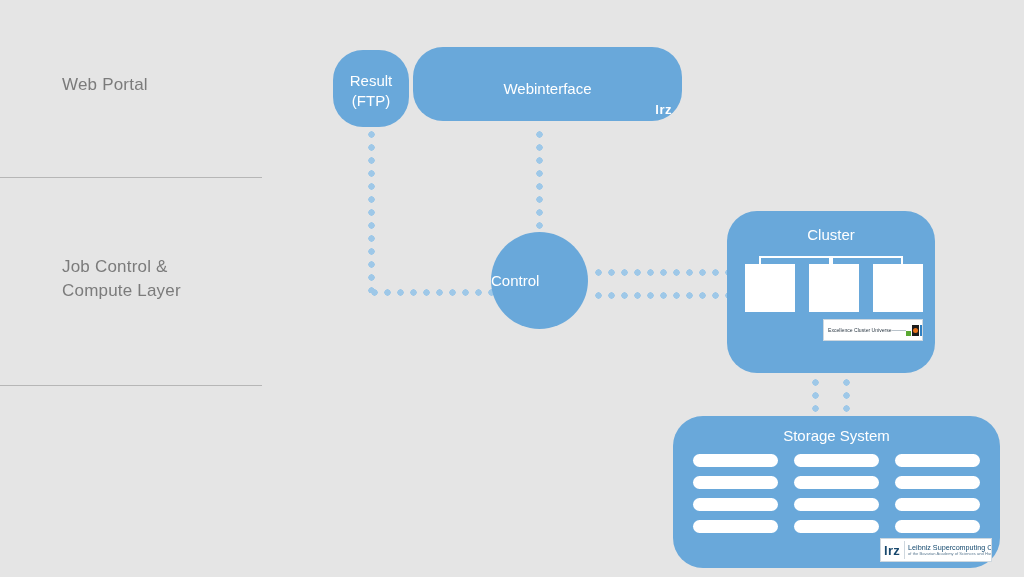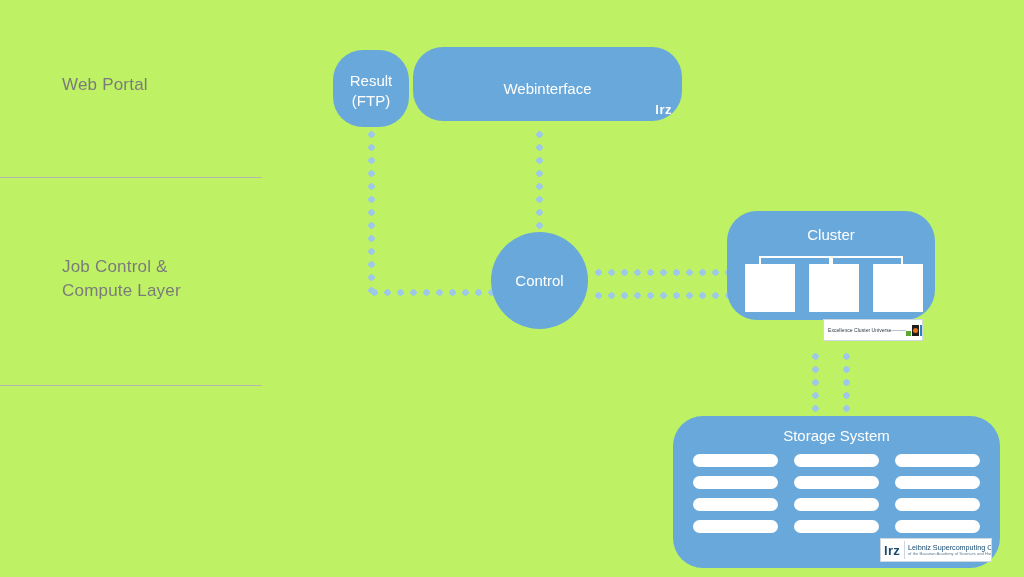--- a/index.html
+++ b/index.html
@@ -7,21 +7,21 @@
     padding: 0;
     background: #ffffff;
   }
   body {
     font-family: "Liberation Sans", sans-serif;
   }
   #stage {
     position: relative;
     width: 1024px;
     height: 577px;
-    background: #bef264;
+    background: #e5e5e5;
     overflow: hidden;
   }
 
   
   .layer-label {
     position: absolute;
     color: #7b7b7b;
     font-size: 17px;
     line-height: 24px;
     font-family: "Liberation Sans", sans-serif;
@@ -55,21 +55,21 @@
     white-space: pre-line;
   }
 
   
   .circle {
     position: absolute;
     border-radius: 50%;
     background: #69a8da;
     display: flex;
     align-items: center;
-    justify-content: center;
+    justify-content: flex-start;
     color: #ffffff;
     font-size: 15px;
     font-family: "Liberation Sans", sans-serif;
   }
 
   
   .dot-v {
     position: absolute;
     width: 7px;
     background-image: radial-gradient(circle at 50% 50%, #9ec8e8 0, #9ec8e8 3px, rgba(255,255,255,0) 3.4px);
@@ -228,21 +228,21 @@
 
   <div class="blue-box" style="left:413px; top:47px; width:269px; height:74px;">
     <div class="box-title" style="top:32px;">Webinterface</div>
     <div class="lrz-inline" style="right:10px; bottom:4px;">lrz</div>
   </div>
 
   <div class="circle" style="left:491px; top:232px; width:97px; height:97px;">
     <span>Control</span>
   </div>
 
-  <div class="blue-box" style="left:727px; top:211px; width:208px; height:109px;">
+  <div class="blue-box" style="left:727px; top:211px; width:208px; height:162px;">
     <div class="box-title" style="top:14px;">Cluster</div>
 
     <div class="bracket" style="left:32px; top:45px; width:72px; height:10px;"></div>
     <div class="bracket" style="left:104px; top:45px; width:72px; height:10px;"></div>
 
     <div class="cluster-node" style="left:18px;"></div>
     <div class="cluster-node" style="left:82px;"></div>
     <div class="cluster-node" style="left:146px;"></div>
 
     <div class="logo-plate" style="left:96px; top:108px; width:100px; height:22px;">

